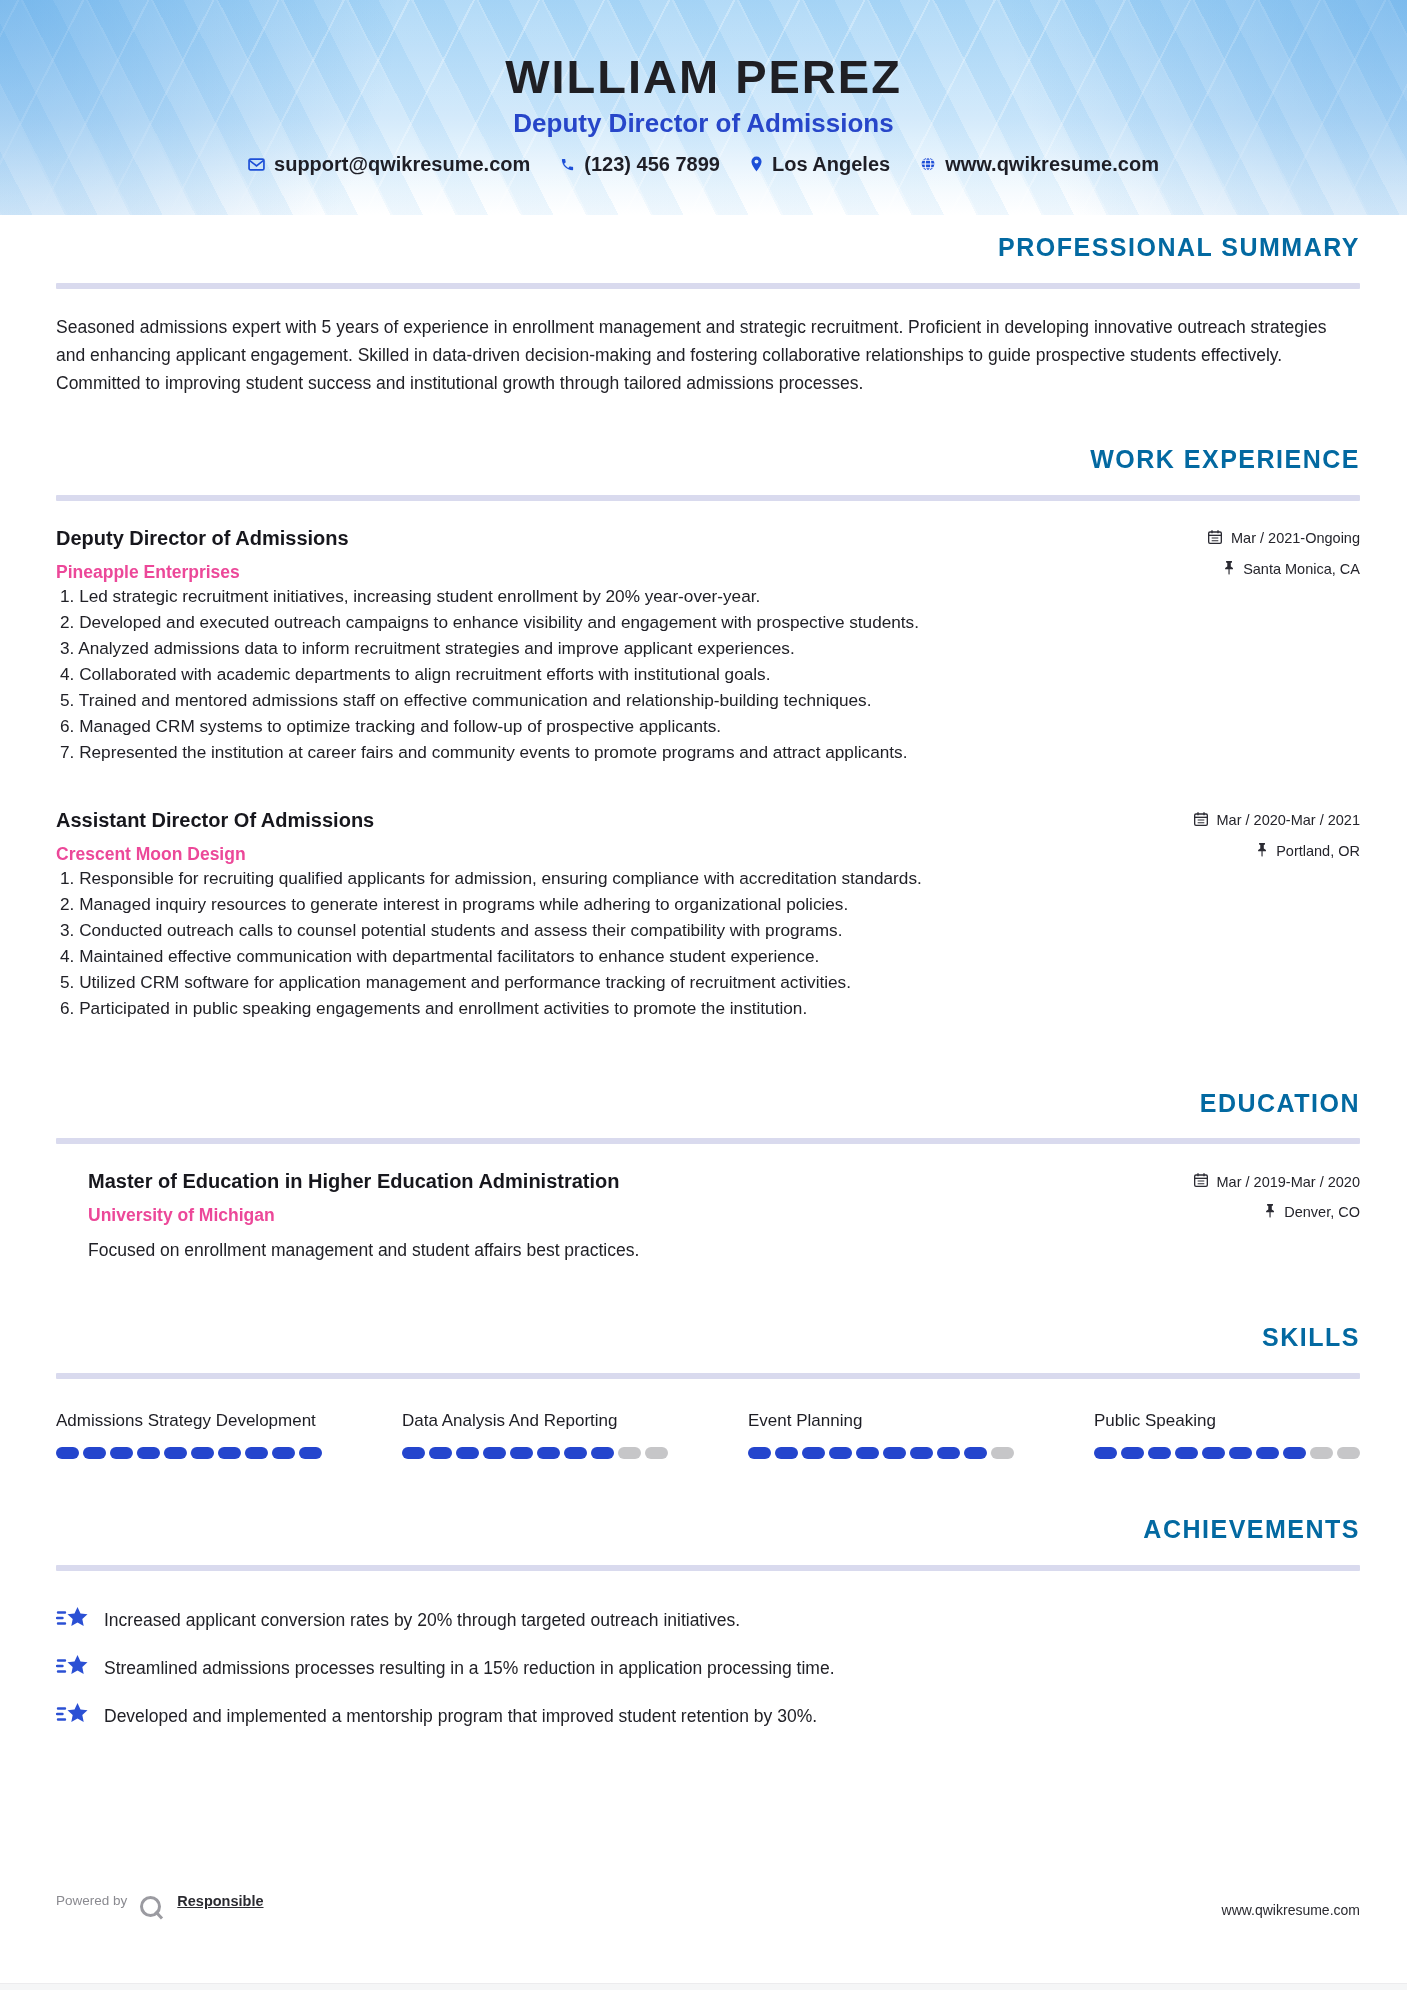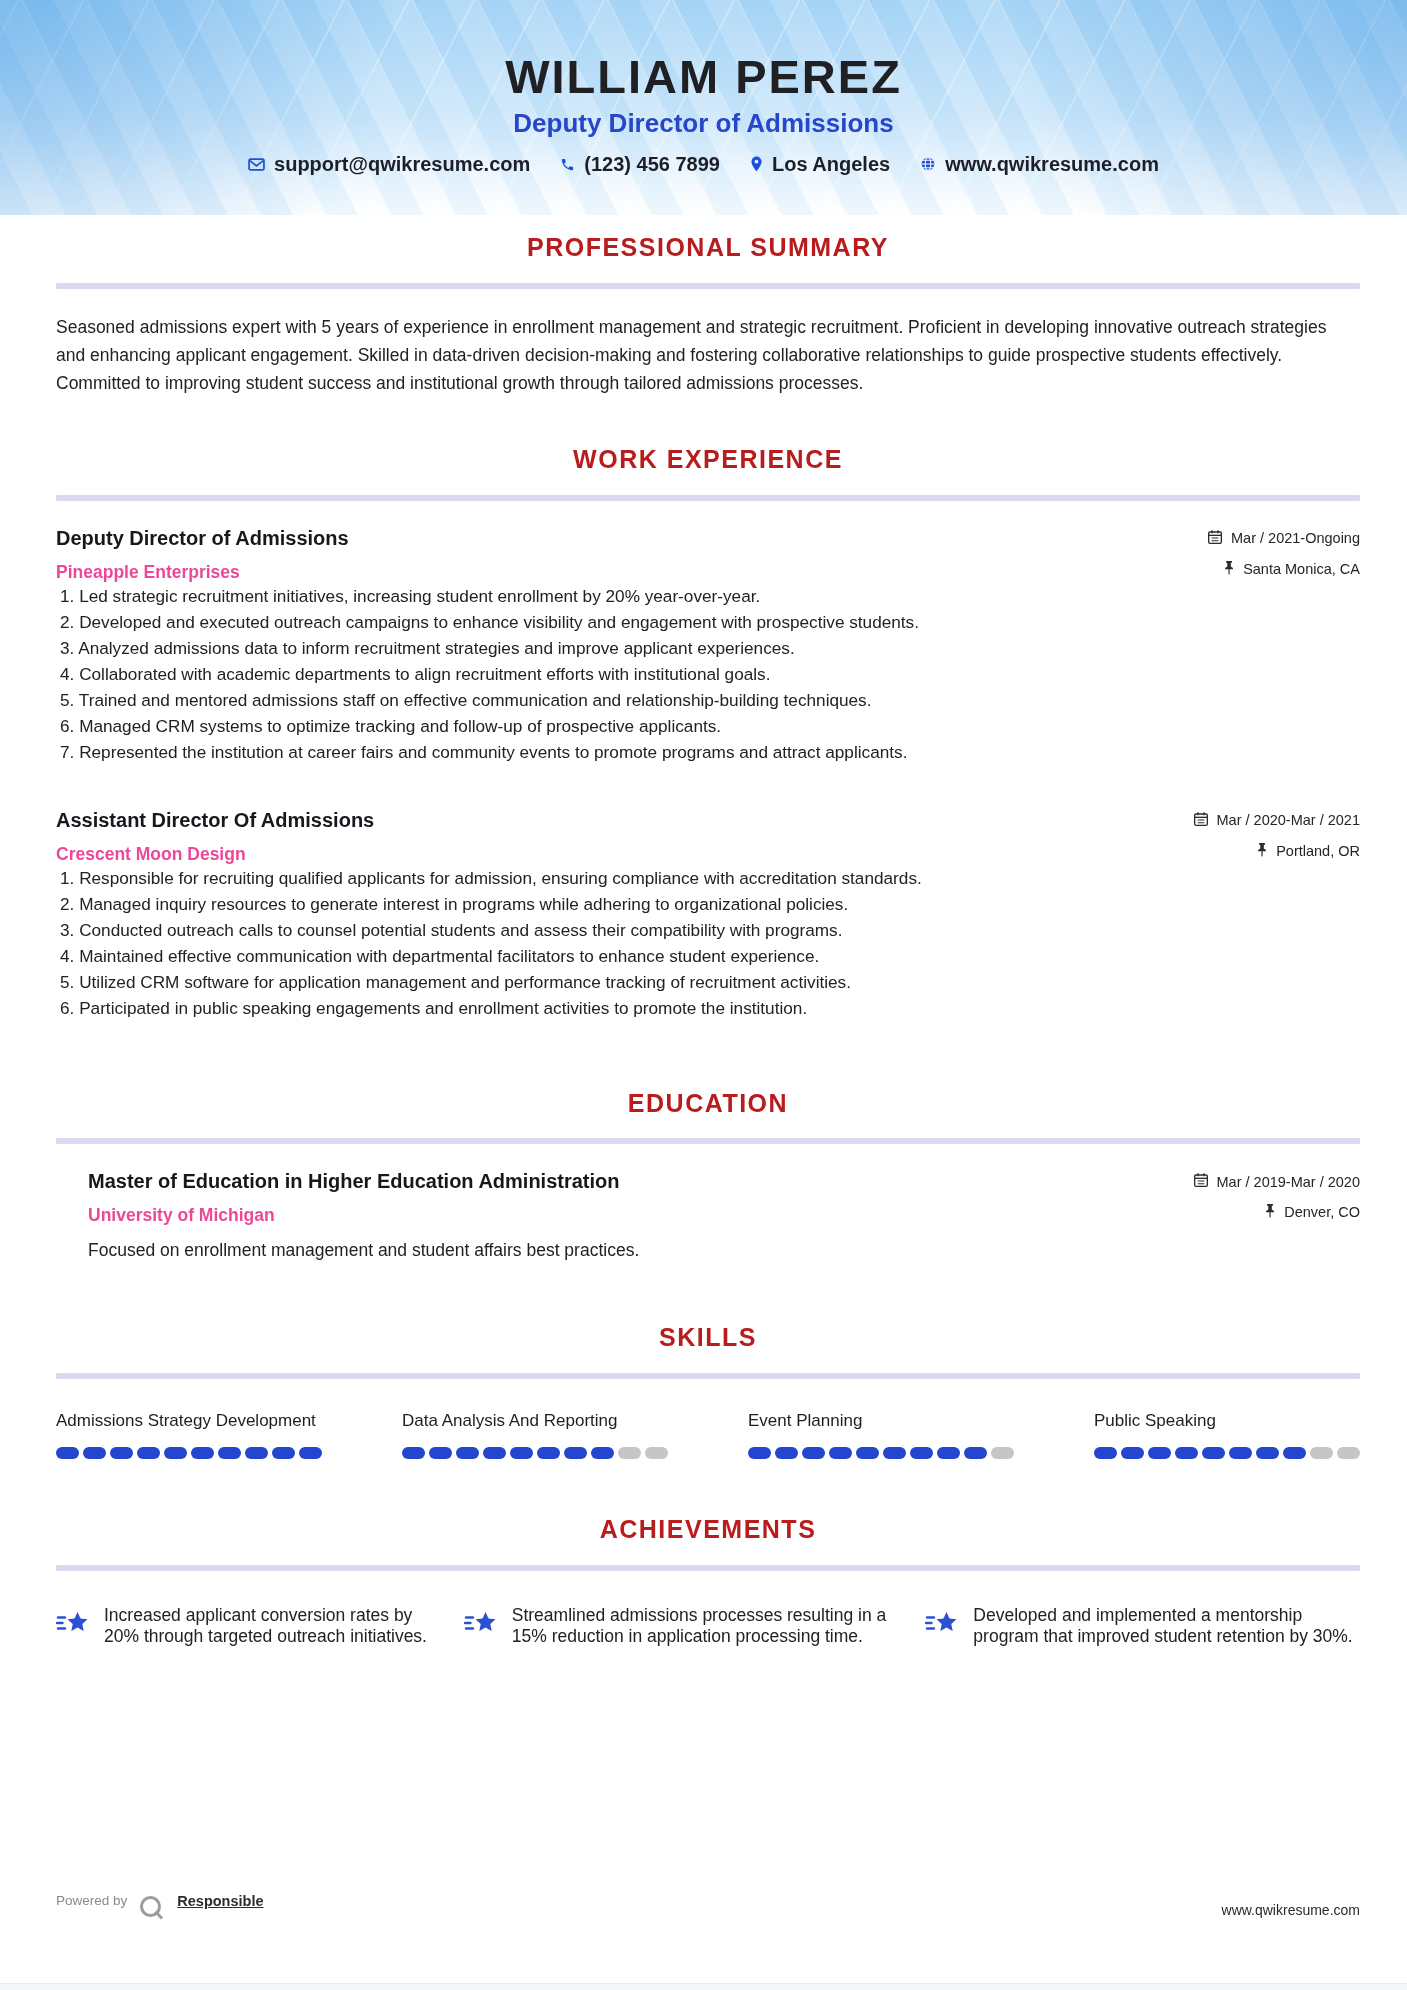--- a/index.html
+++ b/index.html
@@ -19,21 +19,21 @@
       repeating-linear-gradient(63deg, rgba(120,190,240,.12) 0 29px, rgba(255,255,255,.10) 29px 58px),
       linear-gradient(180deg, #aad6f6 0%, #cfe8fb 55%, #f4fafe 88%, #ffffff 100%);
   }
   .hero-name { font-size:47px; font-weight:800; letter-spacing:2px; color:#1f1f24; line-height:1.08; }
   .hero-title { margin-top:5px; font-size:26px; font-weight:700; color:#2746c9; }
   .contact-row { margin-top:14px; display:flex; justify-content:center; align-items:center; gap:30px; }
   .contact-item { display:flex; align-items:center; gap:9px; font-size:20px; font-weight:700; color:#1e1e26; }
   .contact-item svg { display:block; }
   
   .page { padding:0 47px 0 56px; }
-  .sec-heading { text-align:center; font-size:25px; font-weight:700; letter-spacing:1.5px; color:#b91c1c; }
+  .sec-heading { text-align:right; font-size:25px; font-weight:700; letter-spacing:1.5px; color:#0369a1; }
   .sec-rule { height:6px; background:#d9daee; border-radius:1px; margin-top:12px; }
   .mt-summary { margin-top:18px; }
   .summary-text { margin-top:24px; font-size:17.5px; line-height:28px; color:#212127; }
   .mt-work { margin-top:48px; }
   .job { margin-top:26px; }
   .job + .job { margin-top:44px; }
   .job-head { display:flex; justify-content:space-between; align-items:flex-start; }
   .job-title { font-size:20px; font-weight:700; color:#17171d; }
   .job-company { margin-top:12px; font-size:17.5px; font-weight:700; color:#ec4899; }
   .job-meta { text-align:right; flex:0 0 auto; padding-top:2px; }
@@ -47,21 +47,21 @@
   .edu { margin-top:26px;margin-left:32px; }
   .edu-desc { margin-top:14px; font-size:17.5px; color:#212127; }
   .mt-skills { margin-top:62px; }
   .skills-grid { margin-top:30px; display:grid; grid-template-columns:repeat(4,1fr); gap:0 80px; }
   .skill-label { font-size:17px; color:#1d1d24; line-height:24px; max-width:265px; }
   .skill-bar { display:flex; gap:4px; margin-top:14px; max-width:267px; }
   .skill-bar .pill { flex:1 1 0; height:12px; border-radius:7px; }
   .pill.filled { background:#2445cd; }
   .pill.empty  { background:#c6c6c8; }
   .mt-achv { margin-top:56px; }
-  .achv-list { margin-top:34px; display:flex; flex-direction:row; gap:17px; }
+  .achv-list { margin-top:34px; display:flex; flex-direction:column; gap:17px; }
   .achv-item { display:flex; align-items:center; gap:14px; font-size:17.5px; color:#212127; }
   .achv-item svg { flex:0 0 auto; }
   
   .footer { position:absolute; left:56px; right:47px; top:1893px;
             display:flex; justify-content:space-between; align-items:center; }
   .footer-left { display:flex; align-items:flex-start; gap:10px; }
   .powered-by { font-size:13.5px; color:#8a8a90; }
   .brand-link { font-size:14.5px; font-weight:700; color:#2a2a30; text-decoration:underline; }
   .footer-url { font-size:14px; color:#2a2a30; }
   .bottom-strip { position:absolute; left:0; right:0; bottom:0; height:7px;

